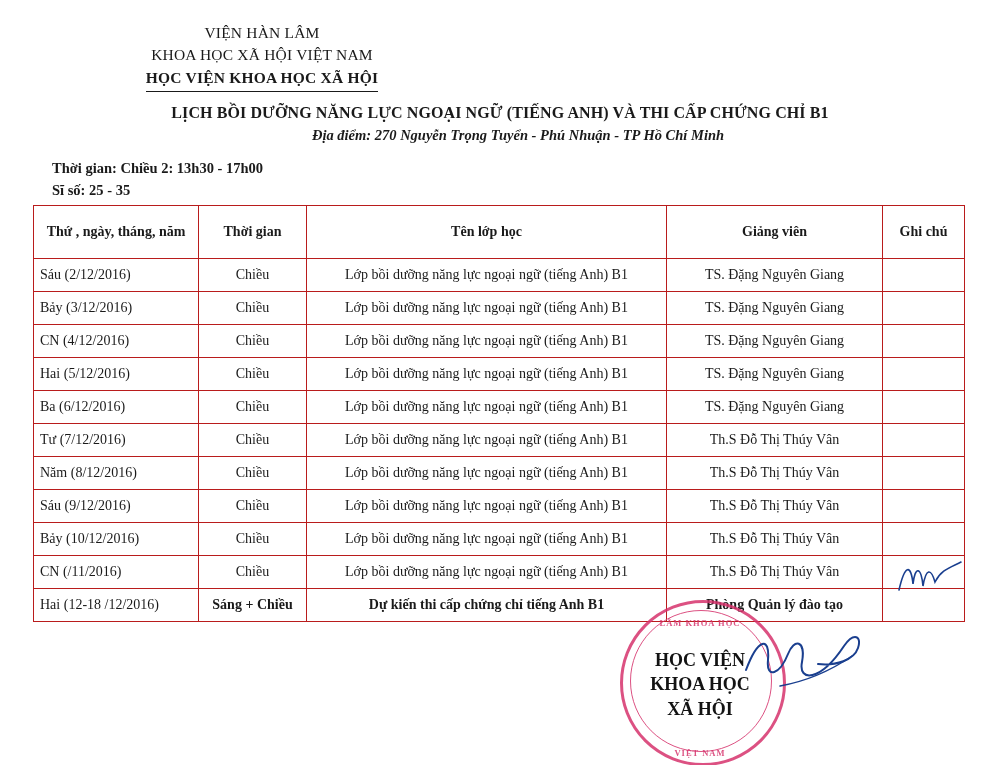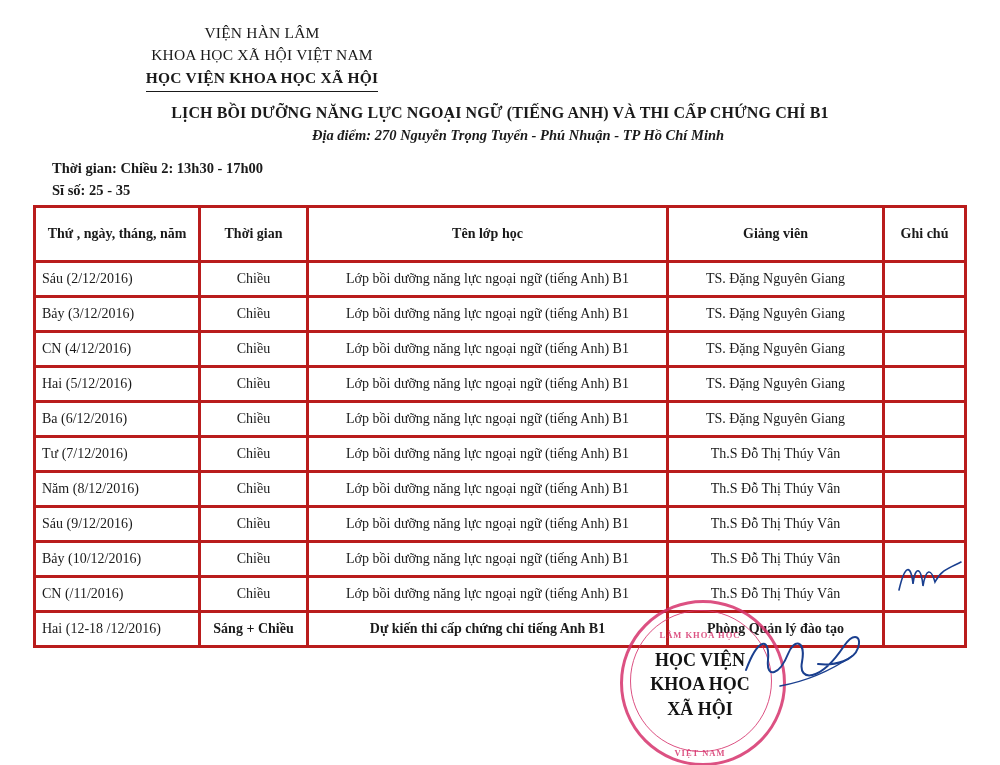--- a/index.html
+++ b/index.html
@@ -86,21 +86,21 @@
     top: 205px;
     width: 931px;
   }
   table.schedule {
     border-collapse: collapse;
     width: 931px;
     table-layout: fixed;
   }
   table.schedule th,
   table.schedule td {
-    border: 3px solid #b91c1c;
+    border: 1px solid #b91c1c;
     font-size: 14px;
     padding: 4px 6px;
     vertical-align: middle;
     height: 24px;
   }
   table.schedule thead th {
     font-weight: bold;
     text-align: center;
     height: 44px;
     line-height: 1.25;
@@ -186,21 +186,21 @@
   .seal .seal-arc-bottom {
     position: absolute;
     width: 160px;
     text-align: center;
     color: #d6336c;
     font-size: 8.5px;
     font-weight: bold;
     letter-spacing: 1px;
     opacity: 0.85;
   }
-  .seal .seal-arc-top { top: 30px; left: 0; }
+  .seal .seal-arc-top { top: 18px; left: 0; }
   .seal .seal-arc-bottom { bottom: 2px; left: 0; }
 
   
   .scribble {
     position: absolute;
     pointer-events: none;
   }
   .scribble-a { left: 895px; top: 558px; }
   .scribble-b { left: 740px; top: 630px; }
 </style>

